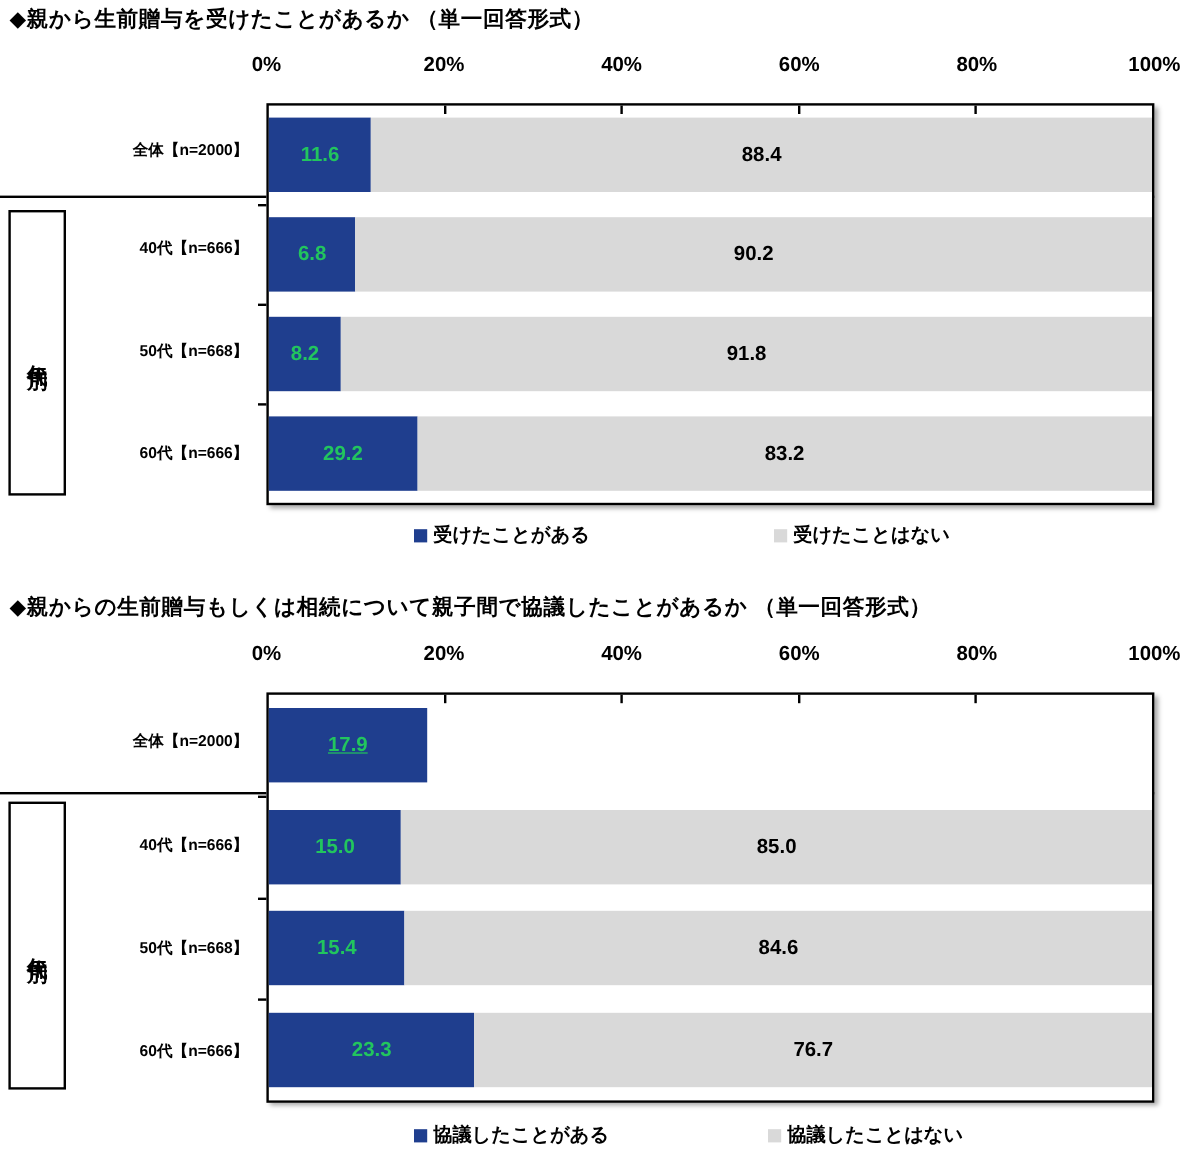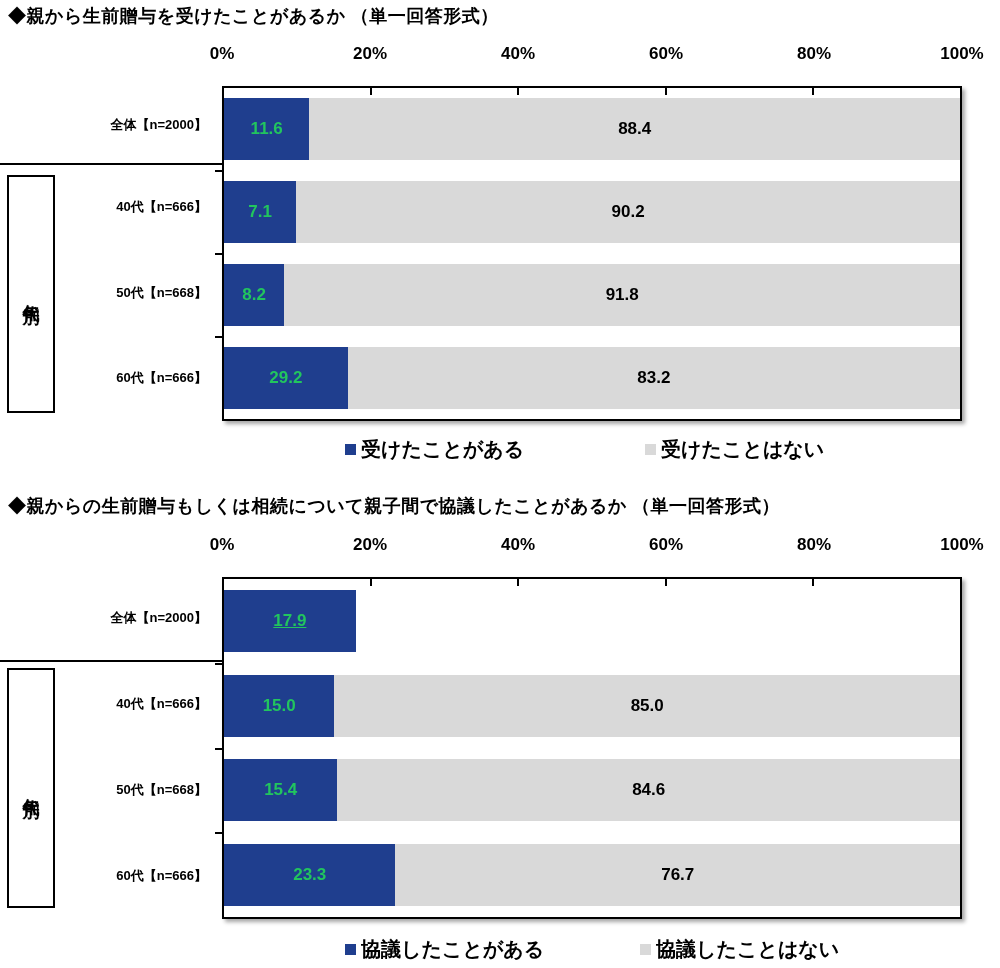--- a/index.html
+++ b/index.html
@@ -2,21 +2,21 @@
 <html style="--yes: #1f3e8e; --no: #d9d9d9;"><head>
 <meta charset="utf-8">
 <style>
   * { margin:0; padding:0; box-sizing:border-box; }
   html,body { background:#fff; }
   body {
     width:1000px; height:968px; position:relative;
     font-family:"Liberation Sans","DejaVu Sans",sans-serif;
     font-weight:bold; color:#000; overflow:hidden;
   }
-  .chart-title { position:absolute; left:8px; font-size:18px; letter-spacing:.5px; white-space:nowrap;font-family:Liberation Serif, serif; }
+  .chart-title { position:absolute; left:8px; font-size:18px; letter-spacing:.5px; white-space:nowrap; }
   .axis { position:absolute; left:222px; width:740px; height:22px; }
   .axis span { position:absolute; transform:translateX(-50%); font-size:17px; white-space:nowrap; }
   .t0{left:0%} .t1{left:20%} .t2{left:40%} .t3{left:60%} .t4{left:80%} .t5{left:100%}
   .plot {
     position:absolute; left:222px; width:740px;
     border:2px solid #000; background:#fff;
     box-shadow:3px 3px 4px rgba(0,0,0,.35);
     display:flex; flex-direction:column;
   }
   .row { flex:1; display:flex; align-items:center; position:relative; }
@@ -24,21 +24,21 @@
   .seg { display:flex; align-items:center; justify-content:center; font-size:17px; overflow:hidden; }
   .seg.yes { background:var(--yes,#1f3e8e); color:#22c55e; }
   .seg.no  { background:var(--no,#d9d9d9); color:#000; flex:1; }
   .ttick { position:absolute; top:0; width:2px; height:7px; background:#000; transform:translateX(-50%); }
   .ltick { position:absolute; left:-9px; width:7px; height:2px; background:#000; }
   .rowlabel { position:absolute; left:0; width:207px; text-align:right; font-size:13px; line-height:26px; white-space:nowrap; }
   .separator { position:absolute; left:0; width:962px; height:2px; background:#000; }
   .groupbox { position:absolute; left:7px; width:48px; border:2px solid #000; background:#fff;
               display:flex; align-items:center; justify-content:center; }
   .groupbox span { writing-mode:vertical-rl; text-orientation:upright; font-size:17px; letter-spacing:3px; }
-  .legend-item { position:absolute; display:flex; align-items:center; gap:5px; font-size:20px; white-space:nowrap; }
+  .legend-item { position:absolute; display:flex; align-items:center; gap:5px; font-size:16px; white-space:nowrap; }
   .sq { width:11px; height:11px; display:inline-block; flex:none; }
   .sq.blue { background:var(--yes,#1f3e8e); }
   .sq.gray { background:var(--no,#d9d9d9); }
 </style>
 </head>
 <body>
 
 <div class="chart-title" style="top:4px">◆親から生前贈与を受けたことがあるか （単一回答形式）</div>
 
 <div class="axis" style="top:44px">
@@ -76,21 +76,21 @@
           <span>11.6</span>
         </div>
       <div class="seg no">
           <span>88.4</span>
         </div>
     </div>
   </div>
   <div class="row">
     <div class="bar">
       <div class="seg yes" style="width: 9.8%;">
-          <span>7.1</span>
+          <span>6.8</span>
         </div>
       <div class="seg no">
           <span>90.2</span>
         </div>
     </div>
   </div>
   <div class="row">
     <div class="bar">
       <div class="seg yes" style="width: 8.2%;">
           <span>8.2</span>

